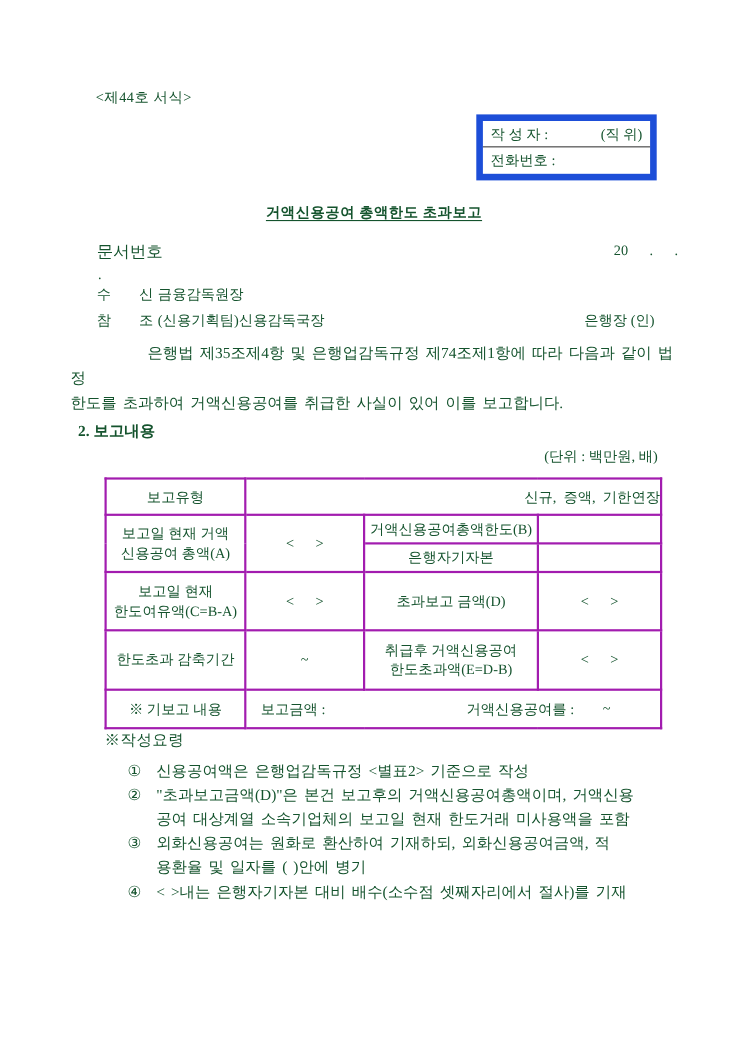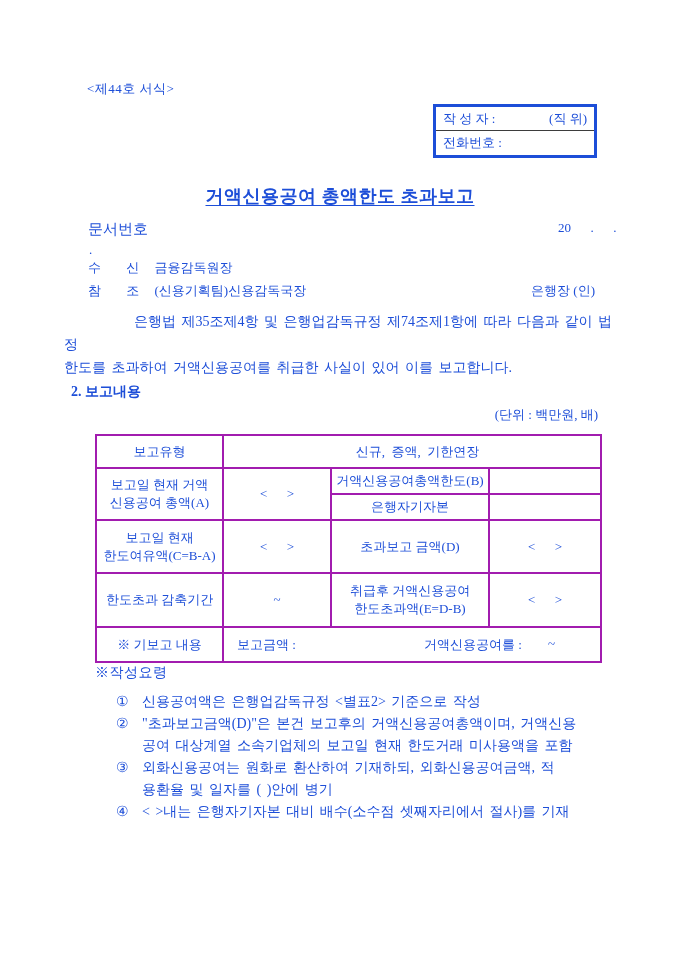--- a/index.html
+++ b/index.html
@@ -1,52 +1,52 @@
 <!DOCTYPE html>
 <html><head>
 <meta charset="utf-8">
 <style>
   * { margin:0; padding:0; box-sizing:border-box; }
   html,body { background:#ffffff; }
   .page {
     position:relative;
     width:680px; height:962px;
     background:#ffffff;
-    color:#1d4ed8;
+    color:#14532d;
     font-family:"Liberation Serif","DejaVu Serif",serif;
     overflow:hidden;
   }
   .abs { position:absolute; }
 
   .form-no { left:87px; top:80px; font-size:13px; letter-spacing:0.5px; }
 
   .writer-box {
     left:433px; top:104px; width:164px;
-    border:3px solid #1d4ed8;
+    border:6px solid #1d4ed8;
   }
   .writer-box .wb-row {
     height:24px; display:flex; align-items:center;
     padding:0 7px; font-size:13px; white-space:pre;
   }
   .writer-box .wb-row.first { justify-content:space-between; border-bottom:1px solid #3d3d3d; }
 
   .title-wrap { left:0; right:0; top:184px; text-align:center; }
   .title-wrap span {
-    font-size:18px; font-weight:bold; letter-spacing:0.5px;
+    font-size:13px; font-weight:bold; letter-spacing:0.5px;
     text-decoration:underline; text-underline-offset:3px;
   }
 
   .doc-no { left:88px; top:220px; font-size:15px; }
   .doc-date { left:519px; top:220px; font-size:13px; white-space:pre;margin-left:39px; }
   .date-wrap { left:89px; top:242px; font-size:13px; }
 
   .addr-line { font-size:13px; }
   .addr-line .k1 { display:inline-block; width:14px; }
   .addr-line .k2 { display:inline-block; width:14px; margin-left:21px; }
-  .addr-line .val { margin-left:11px; }
+  .addr-line .val { }
   .to-line { left:88px; top:259px; }
   .cc-line { left:88px; top:282px; }
   .signature { right:85px; top:282px; font-size:13px; }
 
   .body-par {
     left:64px; top:310px; width:553px;
     font-size:14px; line-height:23px;
     text-indent:70px; white-space:pre-line; word-spacing:2px;
   }
 
@@ -54,21 +54,21 @@
   .unit-note { right:82px; top:406px; font-size:13px; }
 
   .report-table { left:95px; top:434px; border-collapse:collapse; table-layout:fixed; }
   .report-table td {
     border:2px solid #a21caf;
     font-size:13px; text-align:center; vertical-align:middle;
     padding:0; overflow:hidden;
   }
   .report-table .two-line { white-space:pre-line; line-height:18px; }
   .report-table .pre { white-space:pre; }
-  .report-table .lft { text-align:center; padding-left:11px; }
+  .report-table .lft { text-align:right; padding-left:11px; }
   .r5inner {
     display:flex; align-items:flex-start;
     padding-left:13px; padding-right:45px; white-space:pre;
   }
   .r5inner .spacer { flex:1; }
   .r5inner .tilde { margin-left:26px; }
 
   .notes-heading { left:95px; top:664px; font-size:14px; font-weight:normal; letter-spacing:0.5px; }
   .notes-list { left:116px; top:691px; width:486px; }
   .note-item { display:flex; font-size:14px; line-height:22px; }

